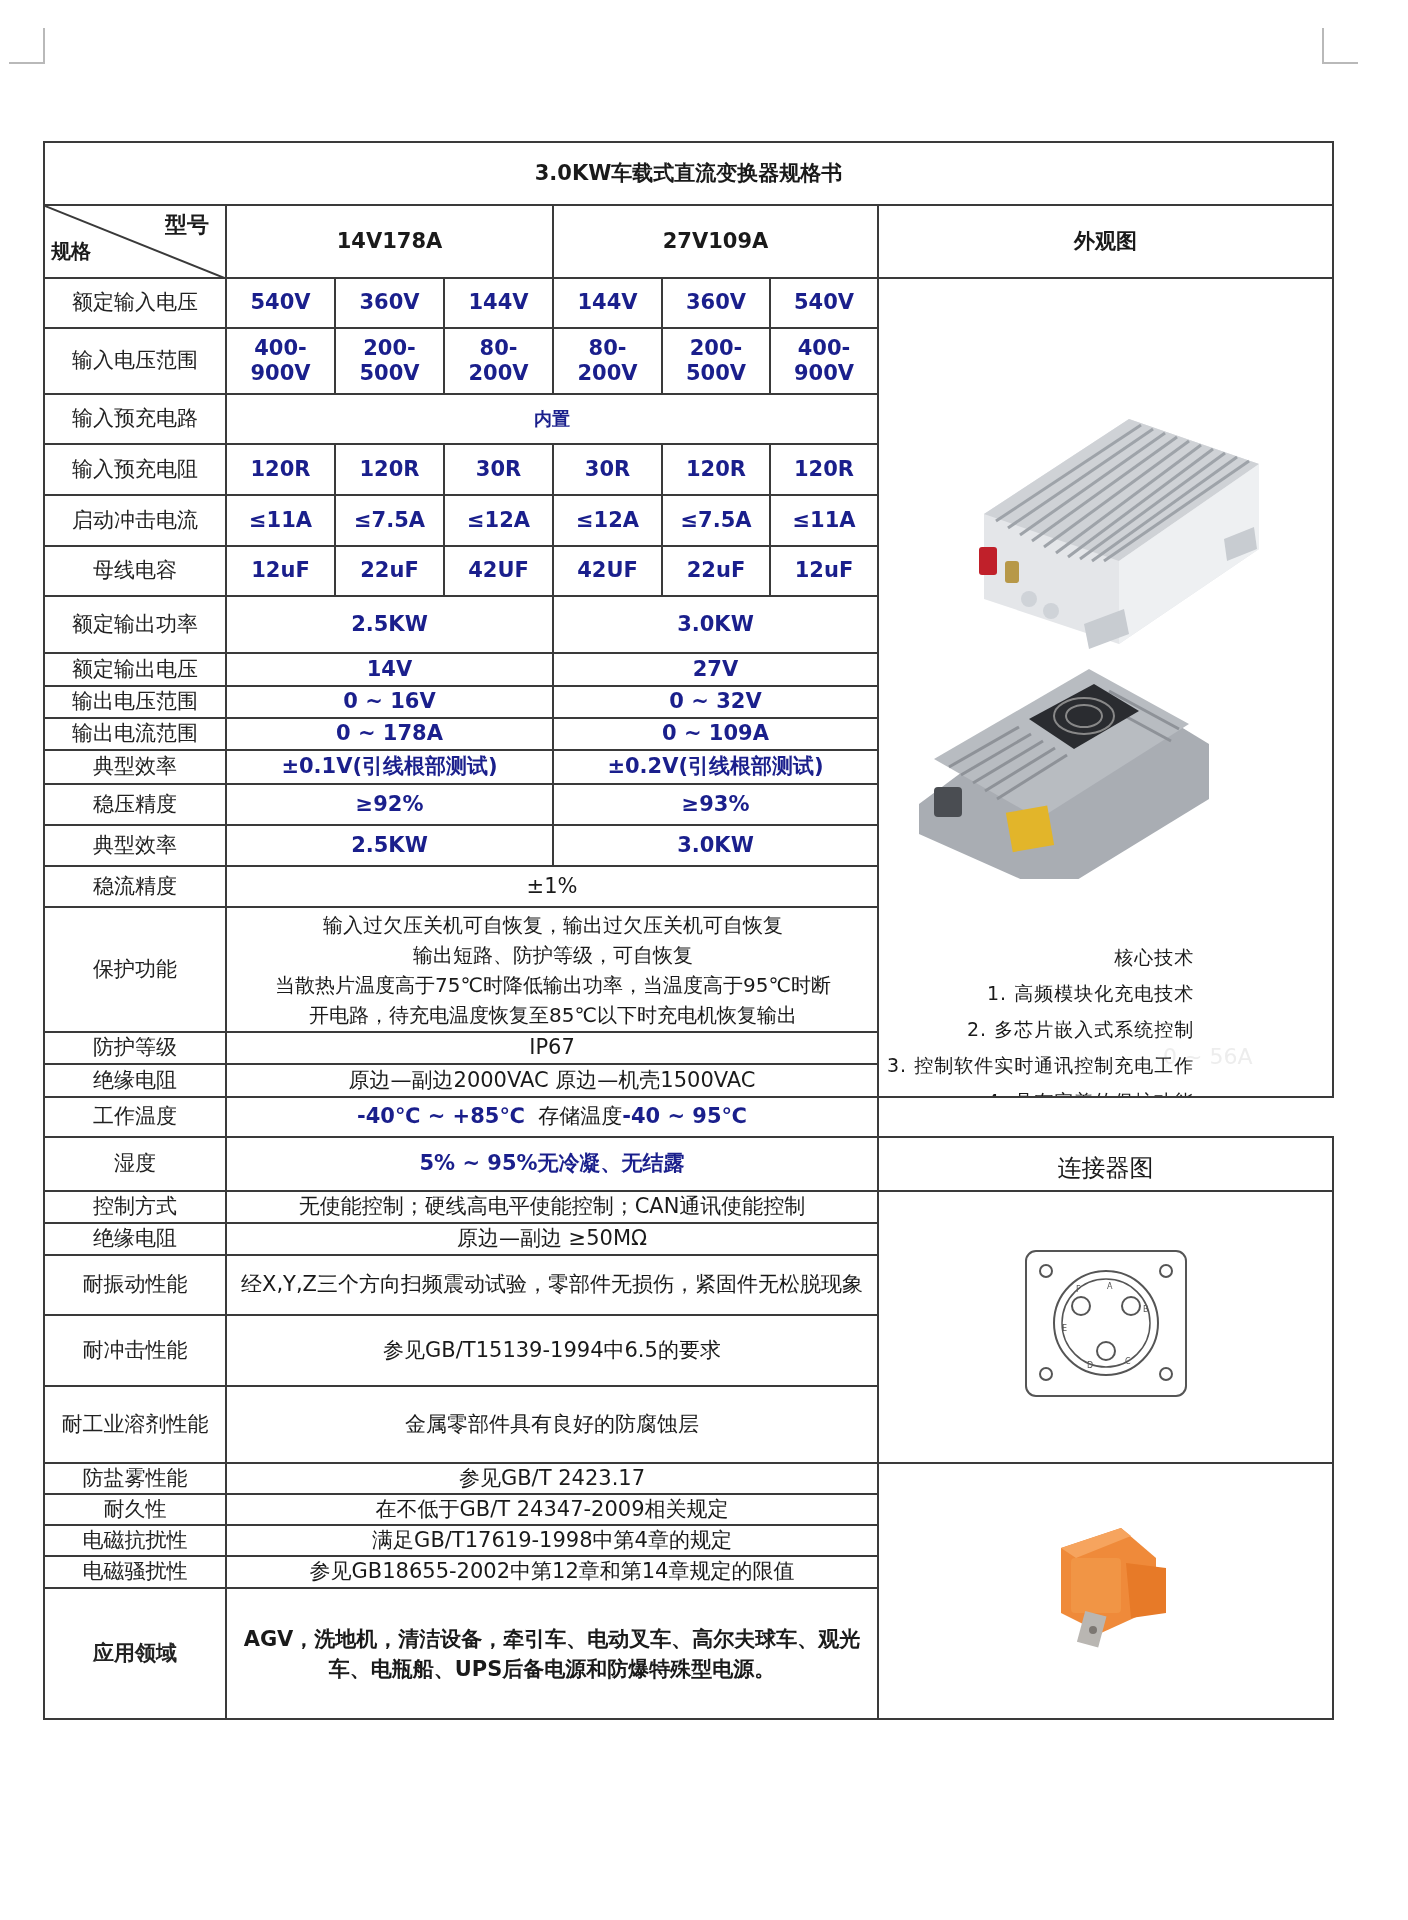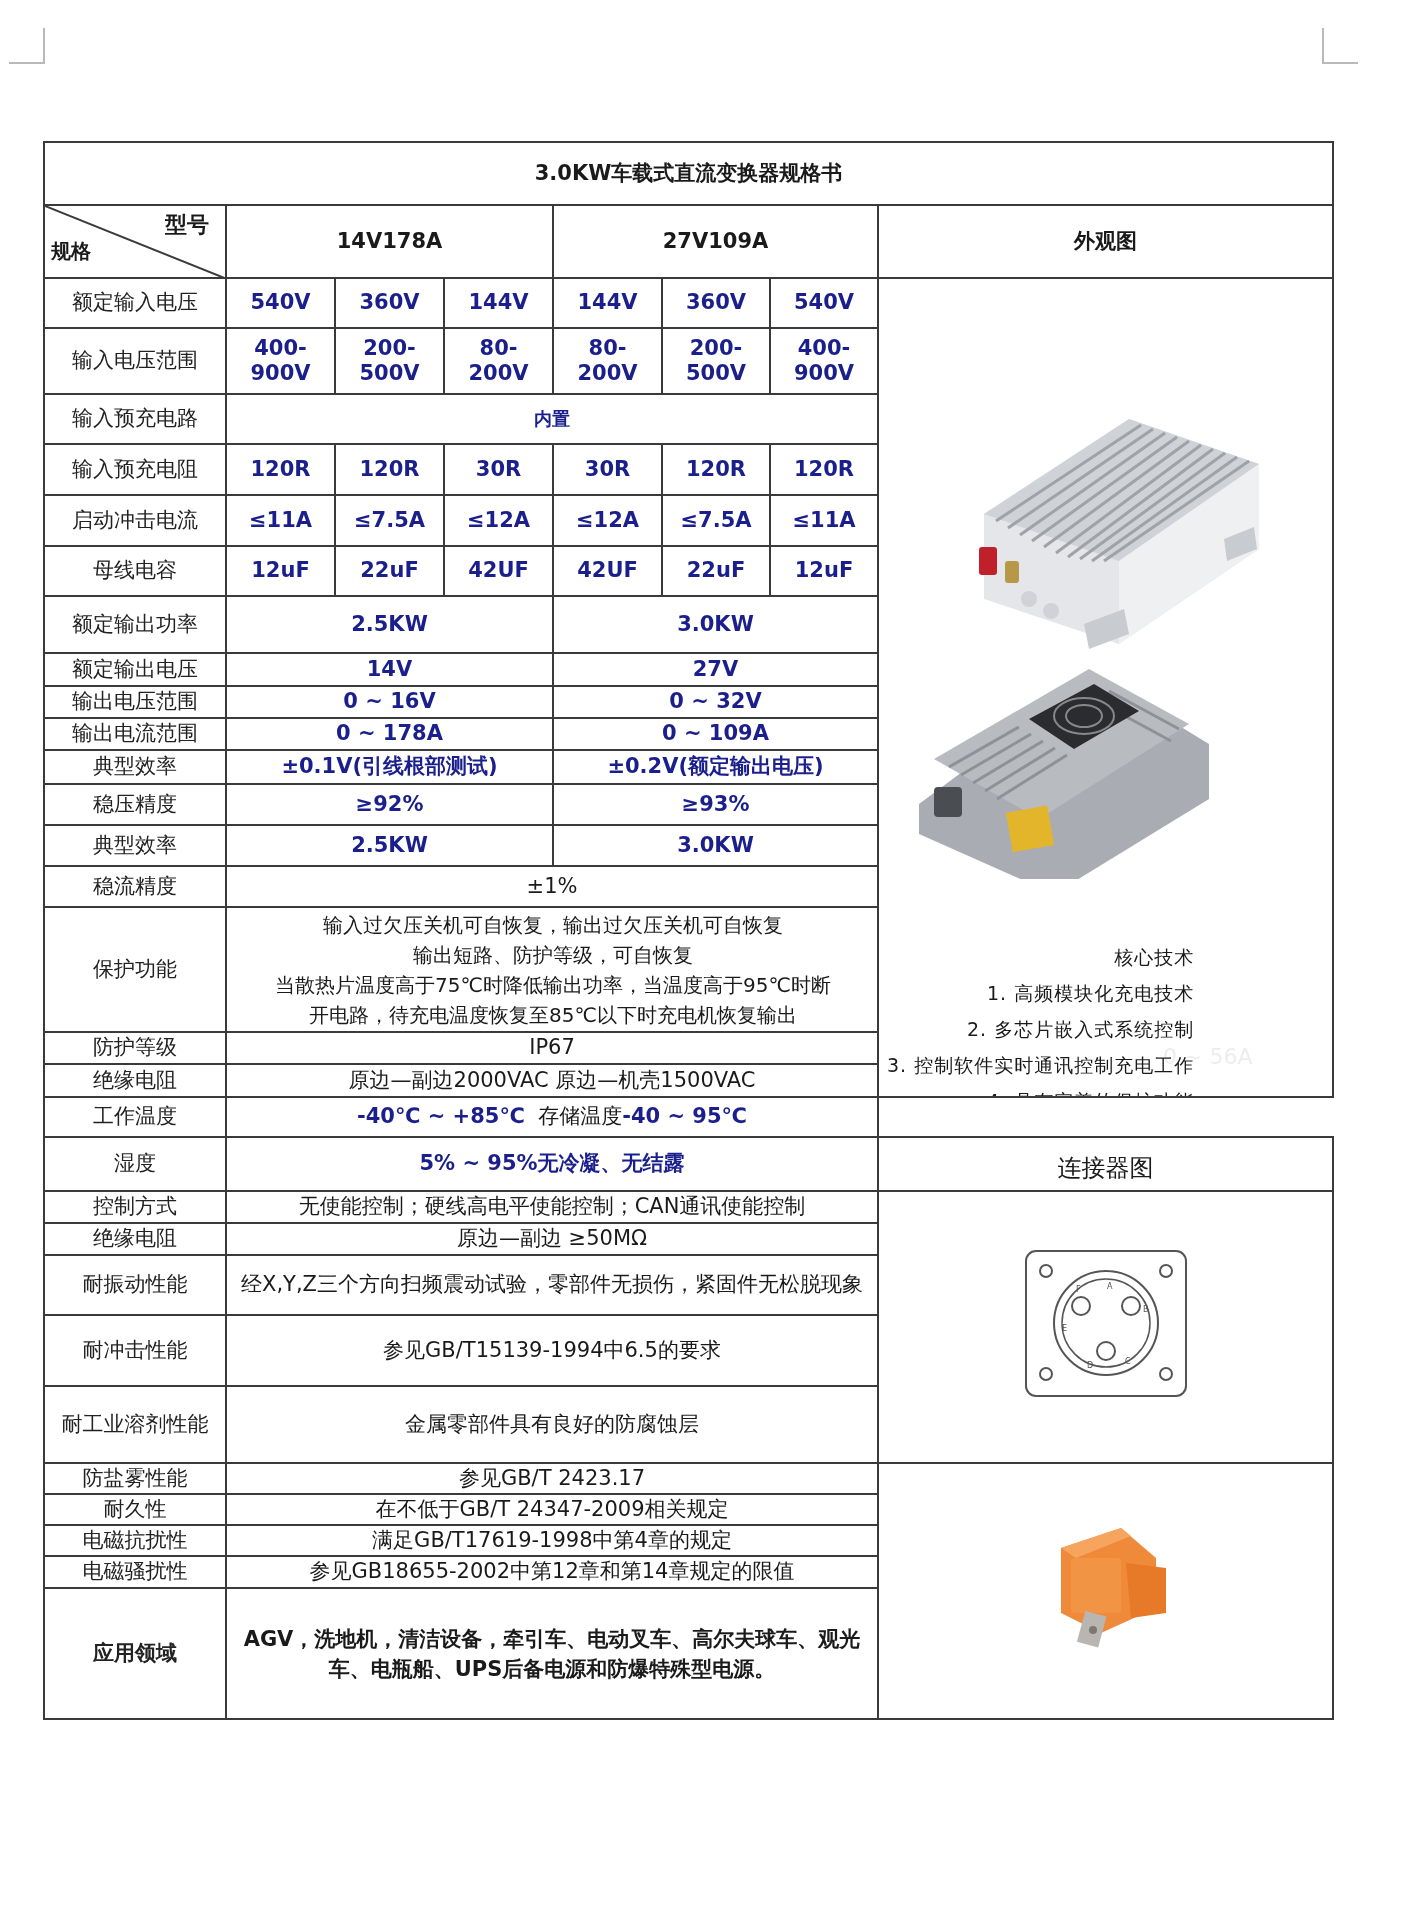--- a/index.html
+++ b/index.html
@@ -182,21 +182,21 @@
     <td colspan="3" class="blue">0 ~ 32V</td>
   </tr>
   <tr style="height:32px">
     <td class="lbl">输出电流范围</td>
     <td colspan="3" class="blue">0 ~ 178A</td>
     <td colspan="3" class="blue">0 ~ 109A</td>
   </tr>
   <tr style="height:34px">
     <td class="lbl">典型效率</td>
     <td colspan="3" class="blue">±0.1V(引线根部测试)</td>
-    <td colspan="3" class="blue">±0.2V(额定输出电压)</td>
+    <td colspan="3" class="blue">±0.2V(引线根部测试)</td>
   </tr>
   <tr style="height:41px">
     <td class="lbl">稳压精度</td>
     <td colspan="3" class="blue">≥92%</td>
     <td colspan="3" class="blue">≥93%</td>
   </tr>
   <tr style="height:41px">
     <td class="lbl">典型效率</td>
     <td colspan="3" class="blue">2.5KW</td>
     <td colspan="3" class="blue">3.0KW</td>

